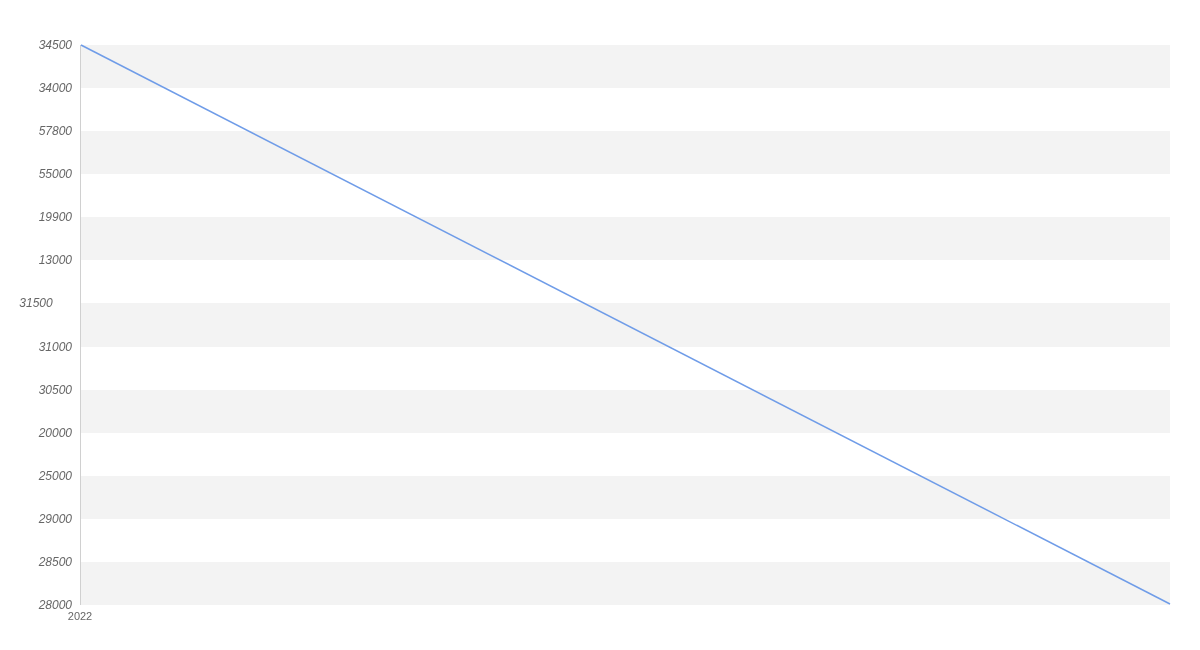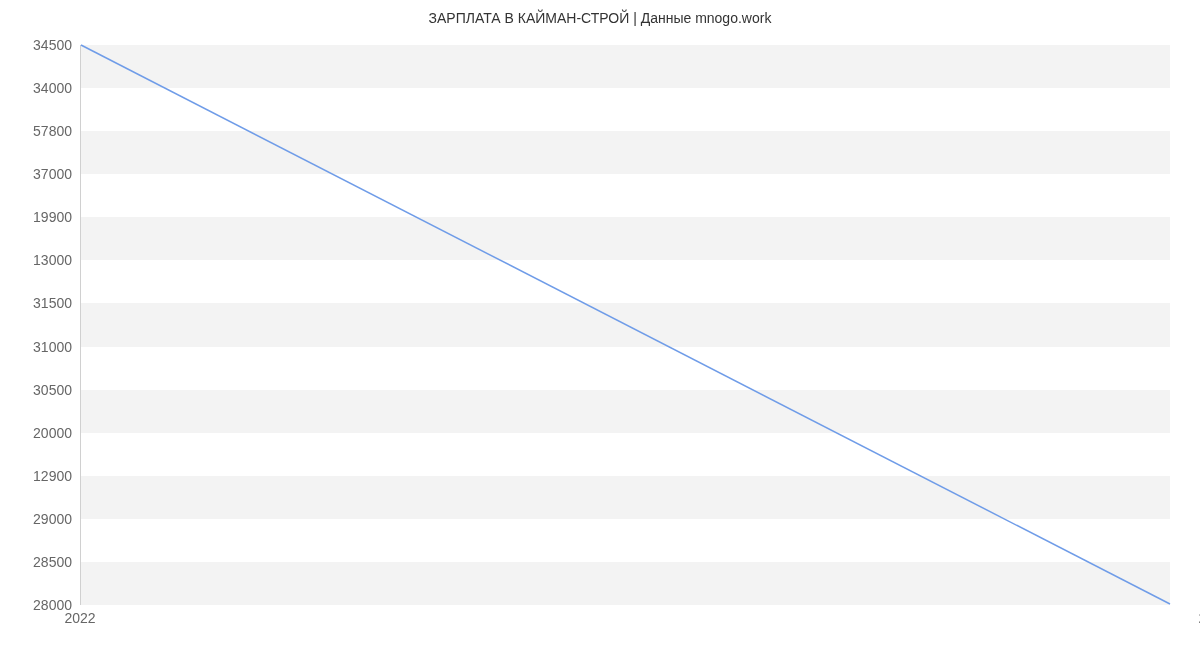--- a/index.html
+++ b/index.html
@@ -38,30 +38,31 @@
     position: absolute;
     left: 0;
     width: 100%;
     background: #f3f3f3;
   }
   .y-tick {
     position: absolute;
     left: 0;
     width: 78px;
     text-align: right;
-    font-size: 14px;
+    font-size: 12px;
     color: #666;
     transform: translateY(-50%);
     padding-right: 6px;
     box-sizing: border-box;
+    font-style: italic;
   }
   .x-tick {
     position: absolute;
     top: 610px;
-    font-size: 14px;
+    font-size: 11px;
     color: #666;
     transform: translateX(-50%);
   }
   svg.line-layer {
     position: absolute;
     left: 0;
     top: 0;
     width: 100%;
     height: 100%;
     overflow: visible;
@@ -69,43 +70,42 @@
   .series {
     fill: none;
     stroke: #6f9ce8;
     stroke-width: 1.5;
   }
 </style>
 </head>
 <body>
 
 <div class="chart-wrap">
-  <div class="title">ЗАРПЛАТА В  КАЙМАН-СТРОЙ | Данные mnogo.work</div>
 
   <div class="plot" id="plot">
       <div class="band" style="top: 0px; height: 43.0769px;"></div>
       <div class="band" style="top: 86.1538px; height: 43.0769px;"></div>
       <div class="band" style="top: 172.308px; height: 43.0769px;"></div>
       <div class="band" style="top: 258.462px; height: 43.0769px;"></div>
       <div class="band" style="top: 344.615px; height: 43.0769px;"></div>
       <div class="band" style="top: 430.769px; height: 43.0769px;"></div>
       <div class="band" style="top: 516.923px; height: 43.0769px;"></div>
     <svg class="line-layer" id="svg-layer" viewBox="0 0 1090 560" preserveAspectRatio="none">
       <polyline id="series-line" class="series" points="0,0 1090,560"></polyline>
     </svg>
   </div>
 <div class="y-tick" style="top: 605px; padding-left: 15px;">28000</div>
     <div class="y-tick" style="top: 561.923px; padding-left: 28px;">28500</div>
     <div class="y-tick" style="top: 518.846px; padding-left: 10px;">29000</div>
-    <div class="y-tick" style="top: 475.769px;">12900</div>
+    <div class="y-tick" style="top: 475.769px;">25000</div>
     <div class="y-tick" style="top: 432.692px;">20000</div>
     <div class="y-tick" style="top: 389.615px; padding-left: 18px;">30500</div>
     <div class="y-tick" style="top: 346.538px;">31000</div>
-    <div class="y-tick" style="top: 303.462px;">31500</div>
+    <div class="y-tick" style="top: 303.462px; text-align: center;">31500</div>
     <div class="y-tick" style="top: 260.385px;">13000</div>
     <div class="y-tick" style="top: 217.308px;">19900</div>
-    <div class="y-tick" style="top: 174.231px;">37000</div>
+    <div class="y-tick" style="top: 174.231px;">55000</div>
     <div class="y-tick" style="top: 131.154px;">57800</div>
     <div class="y-tick" style="top: 88.0769px;">34000</div>
     <div class="y-tick" style="top: 45px;">34500</div>
     <div class="x-tick" style="left: 80px;">2022</div>
     <div class="x-tick" style="left: 1170px; margin-left: 44px;">2023</div>
   </div>
 
 </body></html>

